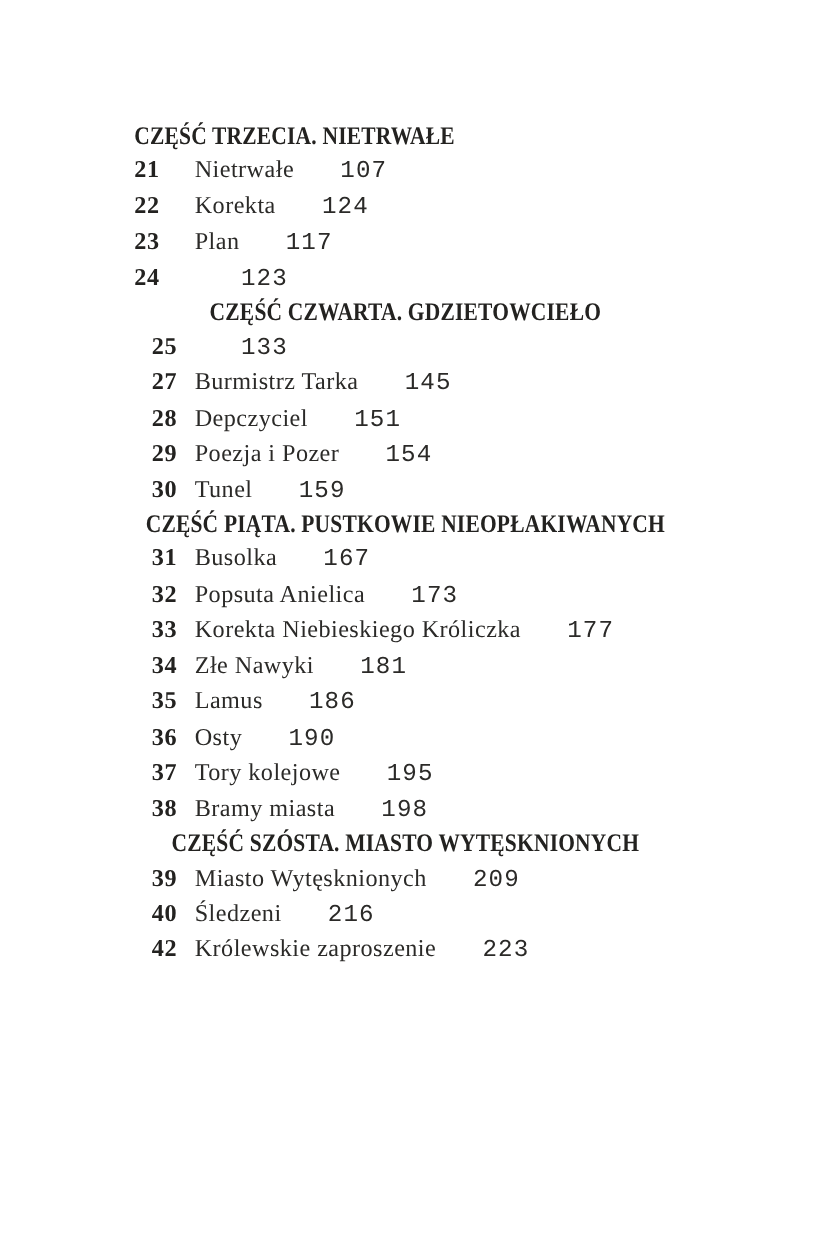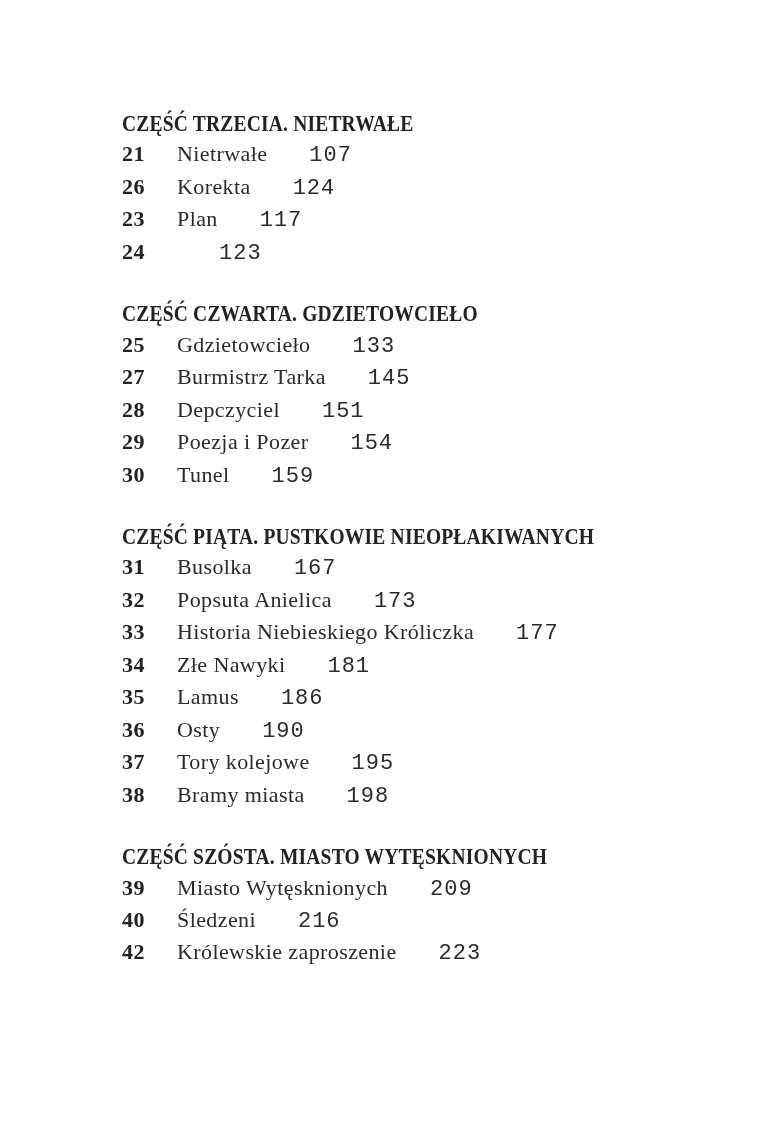--- a/index.html
+++ b/index.html
@@ -19,21 +19,21 @@
     font-family: "Liberation Serif", serif;
     color: #2b2a28;
   }
   .toc {
     position: absolute;
     left: 122px;
     top: 109px;
     width: 580px;
   }
   .toc-section + .toc-section {
-    margin-top: 30px;
+    text-align: center;
   }
   .section-header {
     margin: 0;
     font-family: "Liberation Serif", serif;
     font-weight: 700;
     font-size: 23px;
     line-height: 30.45px;
     letter-spacing: 0.2px;
     white-space: nowrap;
     transform: scaleX(0.85);
@@ -73,21 +73,21 @@
   <section class="toc-section">
     <h2 class="section-header">CZĘŚĆ TRZECIA. NIETRWAŁE</h2>
     <div class="entries">
   <div class="entry">
     <span class="num">21</span>
     <span class="title">Nietrwałe</span>
     <span class="pageno">107</span>
   </div>
 
   <div class="entry">
-    <span class="num">26</span>
+    <span class="num">22</span>
     <span class="title">Korekta</span>
     <span class="pageno">124</span>
   </div>
 
   <div class="entry">
     <span class="num">23</span>
     <span class="title">Plan</span>
     <span class="pageno">117</span>
   </div>
 
@@ -96,21 +96,20 @@
     <span class="pageno">123</span>
   </div>
 </div>
   </section>
 
   <section class="toc-section">
     <h2 class="section-header">CZĘŚĆ CZWARTA. GDZIETOWCIEŁO</h2>
     <div class="entries">
   <div class="entry">
     <span class="num">25</span>
-    <span class="title">Gdzietowcieło</span>
     <span class="pageno">133</span>
   </div>
 
 
   <div class="entry">
     <span class="num">27</span>
     <span class="title">Burmistrz Tarka</span>
     <span class="pageno">145</span>
   </div>
 
@@ -144,21 +143,21 @@
   </div>
 
   <div class="entry">
     <span class="num">32</span>
     <span class="title">Popsuta Anielica</span>
     <span class="pageno">173</span>
   </div>
 
   <div class="entry">
     <span class="num">33</span>
-    <span class="title">Historia Niebieskiego Króliczka</span>
+    <span class="title">Korekta Niebieskiego Króliczka</span>
     <span class="pageno">177</span>
   </div>
 
   <div class="entry">
     <span class="num">34</span>
     <span class="title">Złe Nawyki</span>
     <span class="pageno">181</span>
   </div>
 
   <div class="entry">

